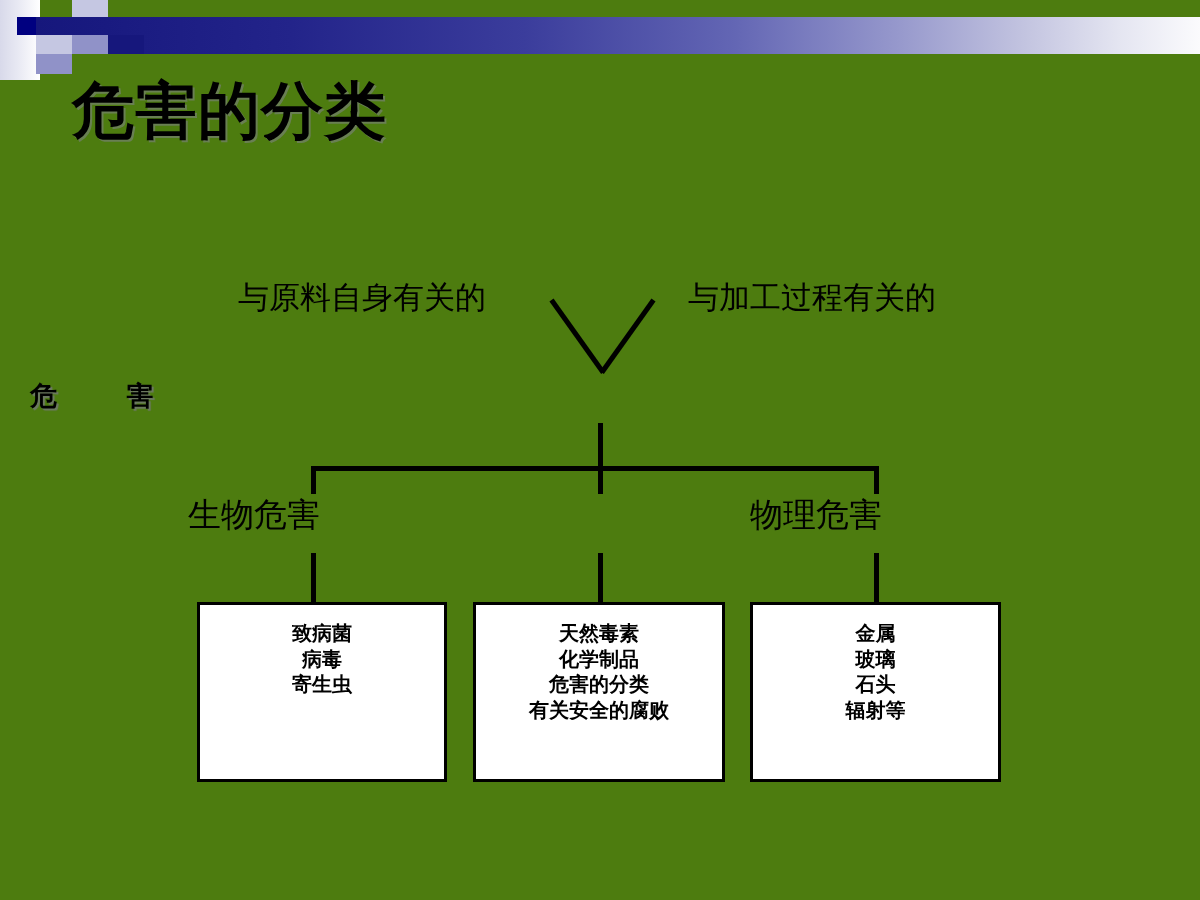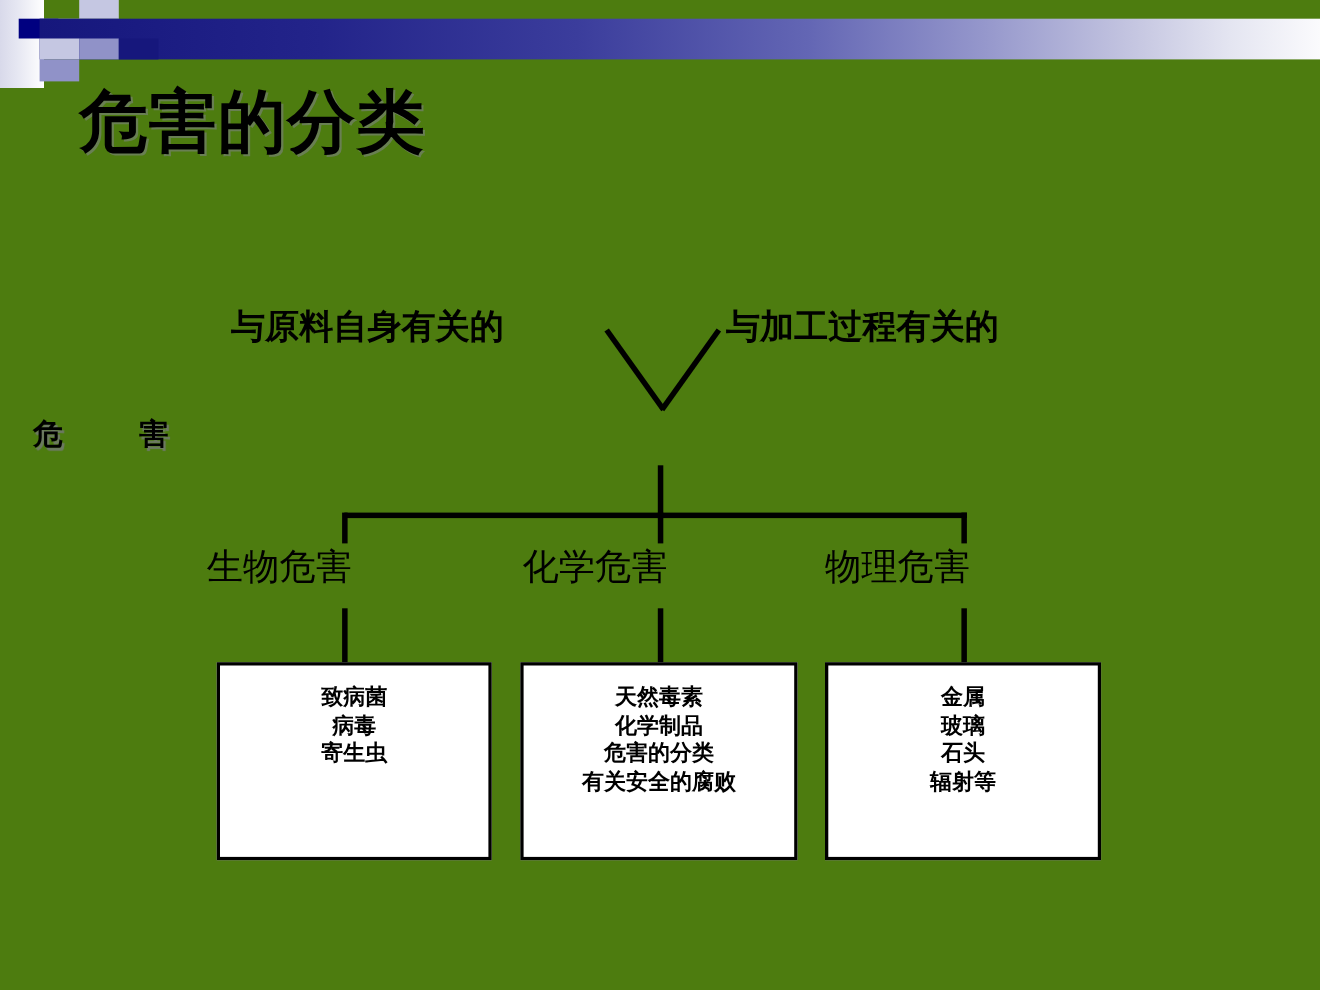--- a/index.html
+++ b/index.html
@@ -84,24 +84,25 @@
   #diagram {
     position: absolute;
     left: 0; top: 0;
     width: 1200px;
     height: 900px;
   }
 
   .top-label {
     position: absolute;
     font-size: 31px;
-    font-weight: 700;
+    font-weight: 400;
     color: #000000;
     white-space: nowrap;
     line-height: 1;
+    margin-left: 28px;
   }
   #label-raw-material { left: 210px; top: 282px; }
   #label-process      { left: 660px; top: 282px; }
 
   
   .v-arm {
     position: absolute;
     background: #000000;
     transform-origin: top left;
   }
@@ -224,21 +225,20 @@
 
     <div id="center-node">危 害</div>
 
     <div class="line" id="trunk-vertical"></div>
     <div class="line" id="bus-horizontal"></div>
     <div class="line" id="drop-left"></div>
     <div class="line" id="drop-mid"></div>
     <div class="line" id="drop-right"></div>
 
     <div class="cat-label" id="cat-bio">生物危害</div>
-    <div class="cat-label" id="cat-chem">化学危害</div>
     <div class="cat-label" id="cat-phys">物理危害</div>
 
     <div class="stem" id="stem-bio"></div>
     <div class="stem" id="stem-chem"></div>
     <div class="stem" id="stem-phys"></div>
 
     <div class="hazard-box" id="box-bio">
       <div class="box-lines">
           <div>致病菌</div>
           <div>病毒</div>

